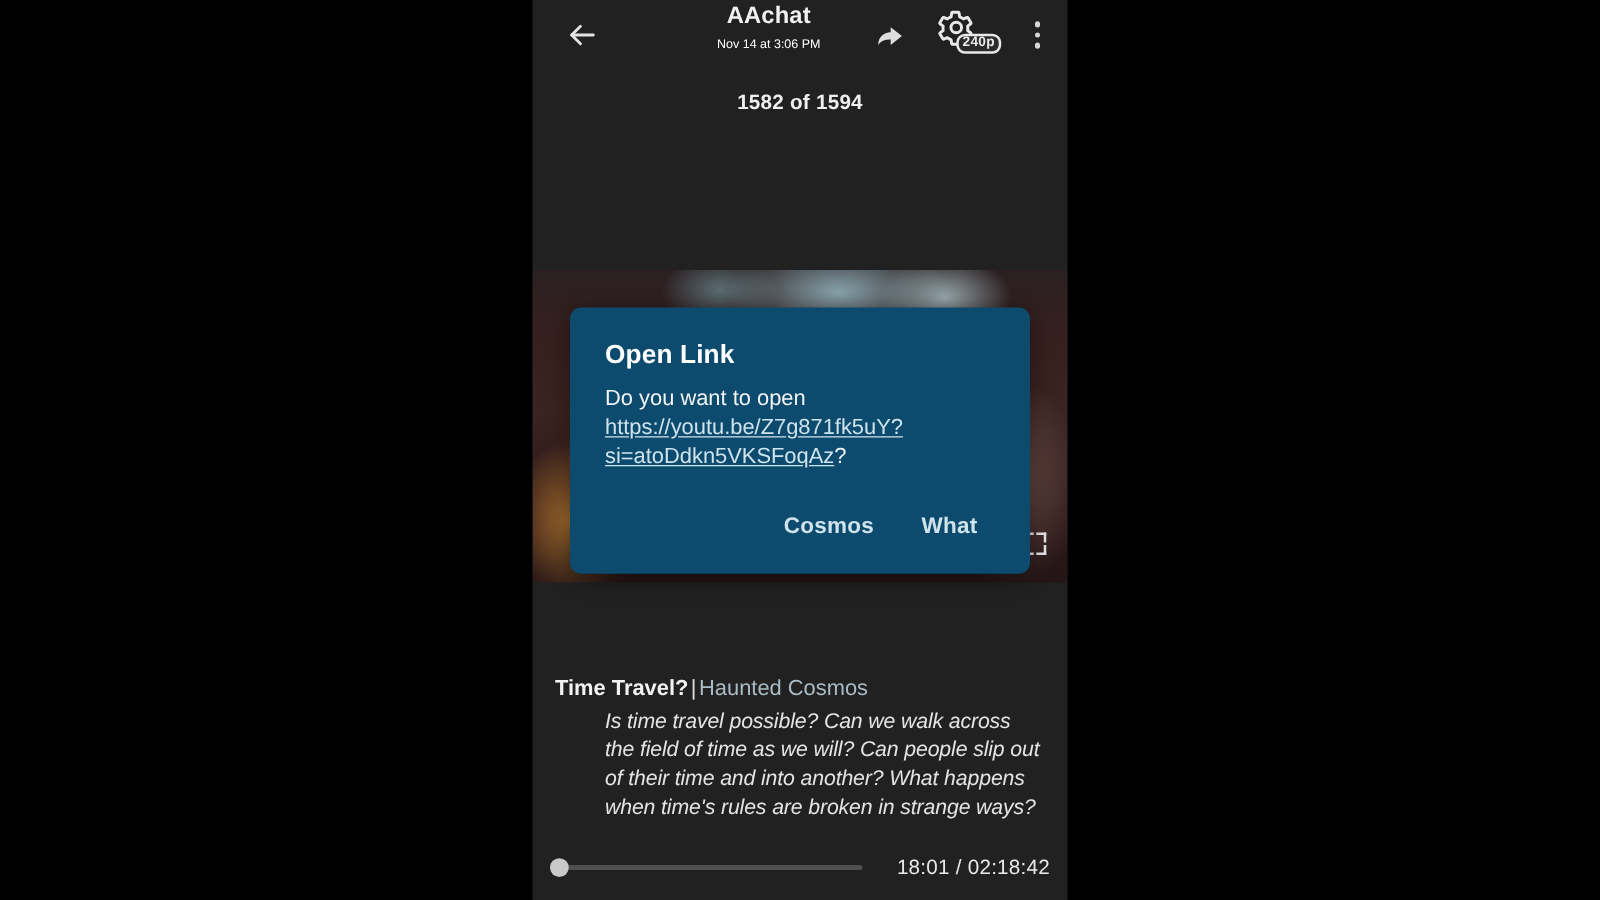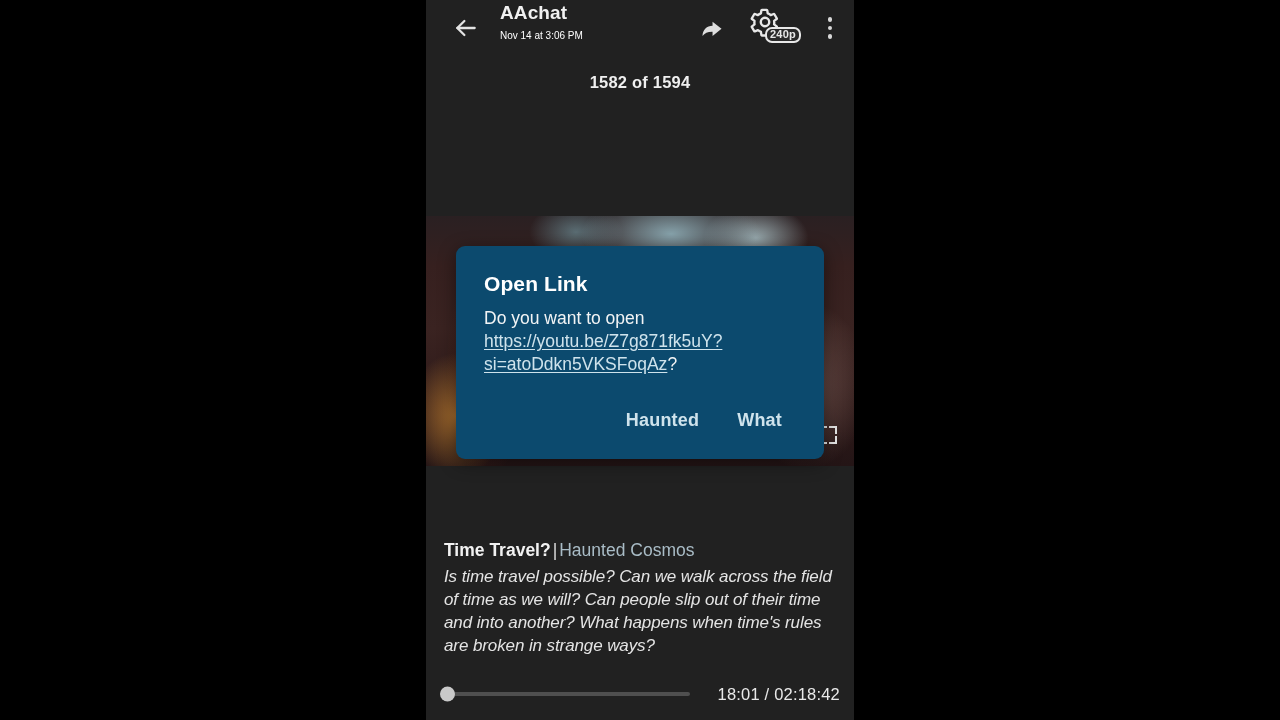--- a/index.html
+++ b/index.html
@@ -21,20 +21,21 @@
     width: 428px; height: 720px;
     background: #212121;
     overflow: hidden;
   }
 
   
   .appbar {
     position: relative;
     height: 56px;
     width: 100%;
+    text-align: center;
   }
   .ic-back {
     position: absolute; left: 20px; top: 8px;
     width: 40px; height: 40px;
     display: flex; align-items: center; justify-content: center;
   }
   .titlewrap {
     position: absolute; left: 74px; top: 0px;
     width: 230px;
   }
@@ -128,20 +129,21 @@
   .cap-title { font-weight: bold; color: #f2f2f2; margin-top: 24px; }
   .cap-sep   { color: #dddddd; font-weight: normal; padding: 0 2px; }
   .cap-chan  { color: #a9bcc6; font-weight: normal; }
   .cap-body {
     margin-top: 2px;
     font-style: italic;
     font-size: 17px;
     line-height: 23px;
     color: #e4e4e4;
     letter-spacing: -.1px;
+    margin-left: 40px;
   }
 
   
   .playerbar {
     position: absolute;
     left: 0; bottom: 0;
     width: 428px; height: 52px;
     display: flex; align-items: center;
     padding: 0 14px;
   }
@@ -290,18 +292,18 @@
       </div>
       <div class="timecode">18:01 / 02:18:42</div>
     </div>
 
   </div>
 
   <div class="dialog">
     <div class="dlg-title">Open Link</div>
     <div class="dlg-body"><span>Do you want to open </span><span class="dlg-link">https://youtu.be/Z7g871fk5uY?si=atoDdkn5VKSFoqAz</span><span>?</span></div>
     <div class="dlg-actions">
-      <button class="dlg-btn">Haunted</button>
+      <button class="dlg-btn">Cosmos</button>
       <button class="dlg-btn">What</button>
     </div>
   </div>
 
 </div>
 
 </body></html>

